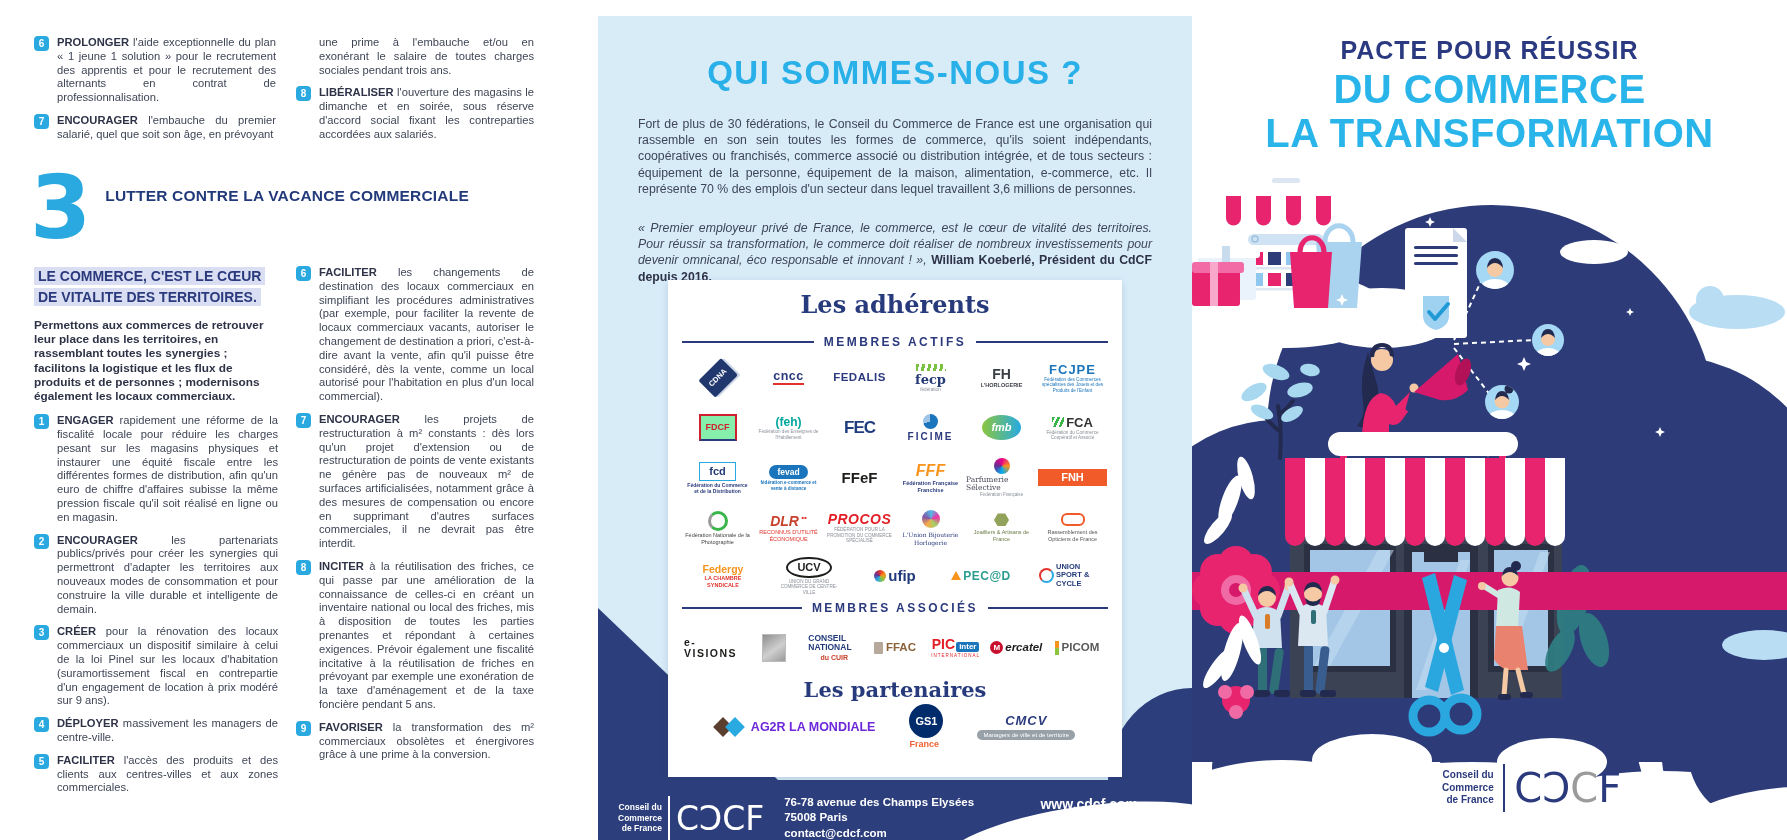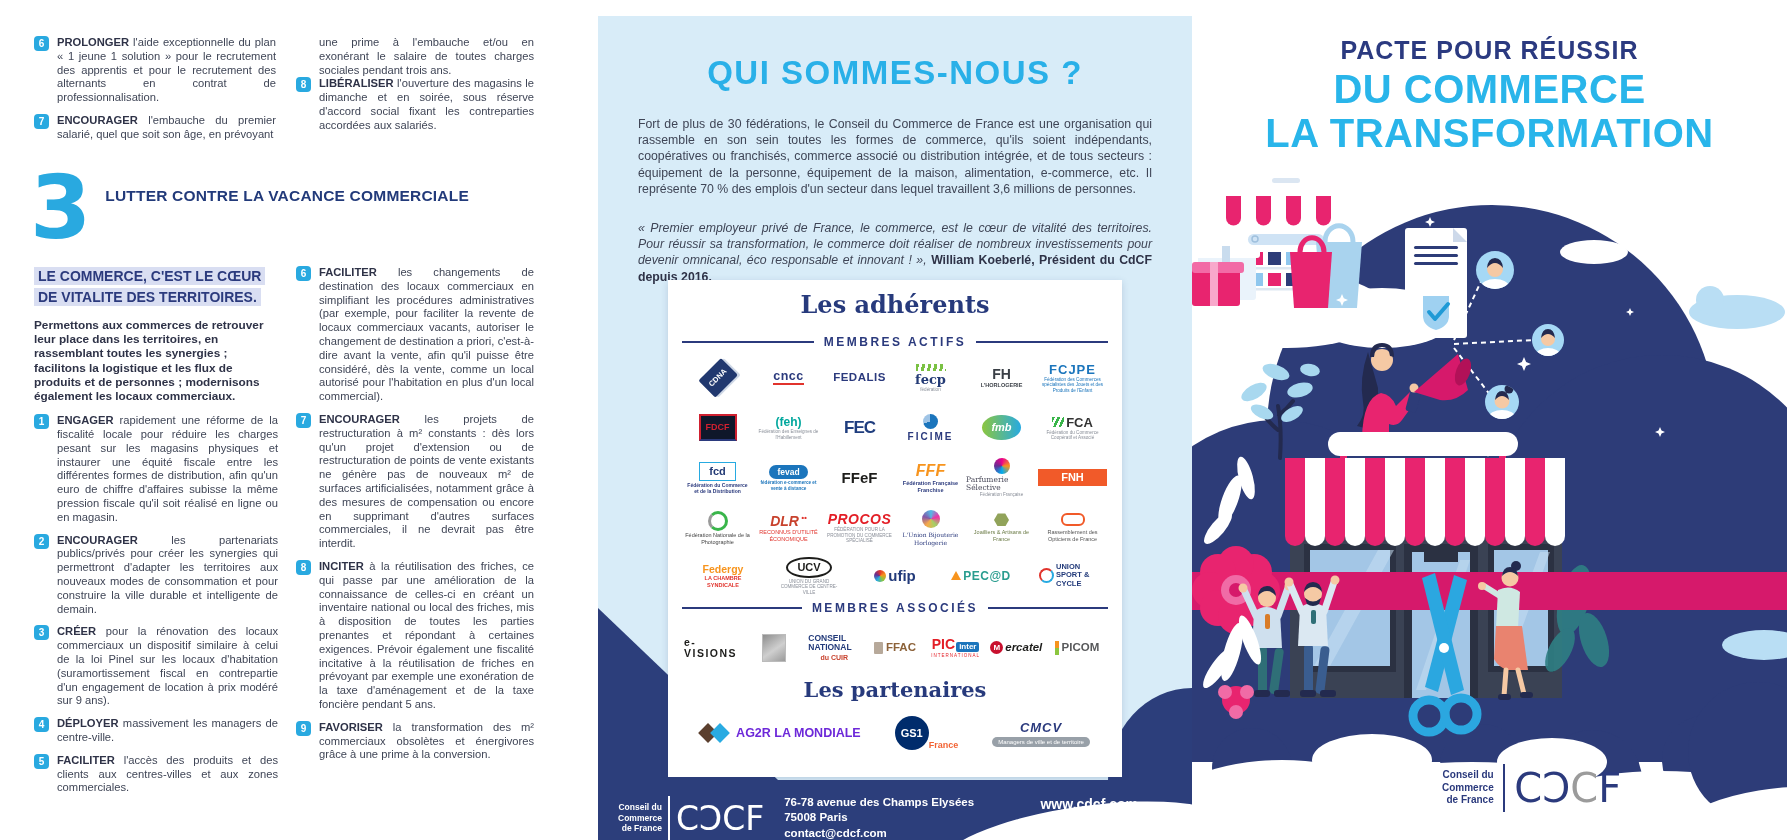--- a/index.html
+++ b/index.html
@@ -10,21 +10,21 @@
   .p-left{position:absolute;left:0;top:0;width:598px;height:840px;background:#fff}
   .colA{position:absolute;left:34px;top:36px;width:242px}
   .colB{position:absolute;left:296px;top:36px;width:238px}
   .colC{position:absolute;left:34px;top:266px;width:244px}
   .colD{position:absolute;left:296px;top:266px;width:238px}
   .item{position:relative;padding-left:23px;margin-bottom:9px}
   .item p{text-align:justify;font-size:11.2px;line-height:13.8px;color:#3f4556}
   .item b{color:#2e3247}
   .badge{position:absolute;left:0;top:0;width:15px;height:15px;background:#29a9e0;color:#fff;
          border-radius:4px;font-size:10px;font-weight:bold;text-align:center;line-height:15px}
-  .cont{padding-left:23px;margin-bottom:0;text-align:justify;font-size:11.2px;line-height:13.8px;color:#3f4556}
+  .cont{padding-left:23px;margin-bottom:9px;text-align:justify;font-size:11.2px;line-height:13.8px;color:#3f4556}
   .s3head{position:absolute;left:30px;top:170px;display:flex;align-items:flex-start}
   .big3{font-family:"DejaVu Sans",sans-serif;font-size:88px;line-height:76px;font-weight:800;color:#29a9e0;margin-right:14px}
   .s3titles{margin-top:16px}
   .s3titles div{font-size:15.5px;font-weight:800;color:#223a7a;letter-spacing:.2px;line-height:20px;text-transform:uppercase}
   .hl{display:inline;background:#d9def2;color:#2b3a7d;font-weight:800;font-size:14px;line-height:21px;
       padding:1px 4px;box-decoration-break:clone;-webkit-box-decoration-break:clone}
   .intro{margin:10px 0 11px;font-size:11.8px;line-height:14.2px;font-weight:800;color:#2e3247}
 
   
   .p-mid{position:absolute;left:598px;top:16px;width:594px;height:840px;background:#d8ecf8;overflow:hidden}
@@ -34,40 +34,40 @@
   .m-quote{position:absolute;top:204px;left:40px;right:40px;text-align:justify;font-size:12.3px;line-height:16.2px;color:#3f4556}
   .m-quote i{font-style:italic}
   .m-quote b{font-style:normal;color:#2e3247}
   .wedge{position:absolute;left:0;bottom:76px;width:180px;height:172px;background:#2c3e7b;
          clip-path:polygon(0 0,100% 100%,0 100%)}
   .cornerblob{position:absolute;right:0;bottom:76px;width:84px;height:92px;background:#2c3e7b;border-radius:100% 0 0 0}
   .box{position:absolute;left:70px;right:70px;top:264px;bottom:79px;background:#fff;
        box-shadow:0 2px 7px rgba(40,60,110,.18);padding:10px 14px 6px;display:flex;flex-direction:column}
   .serifT{font-family:"DejaVu Serif","Liberation Serif",serif;font-weight:bold;color:#273a7c;text-align:center}
   .adhT{font-size:24px;margin-bottom:14px}
-  .partT{font-size:21px;margin:4px 0 12px}
+  .partT{font-size:21px;margin:4px 0 0}
   .divrow{display:flex;align-items:center;gap:10px;color:#2b3a7d;margin:2px 0 6px}
   .divrow span{font-size:12px;font-weight:bold;letter-spacing:2.5px;white-space:nowrap}
   .divrow:before,.divrow:after{content:"";flex:1;height:1.5px;background:#2b3a7d}
   .grid6{display:grid;grid-template-columns:repeat(6,1fr);row-gap:4px}
   .rowflex{display:flex;justify-content:center;gap:14px;margin-top:2px}
   .assoc{display:flex;justify-content:space-between;margin:2px 2px 0}
   .pts{display:flex;justify-content:center;align-items:center;gap:34px;margin-top:2px}
 
   .lg{display:flex;flex-direction:column;align-items:center;justify-content:center;gap:1px;height:46px;width:100%;overflow:hidden}
   .lg b{font-weight:800;font-size:12px;color:#2b3a7d;line-height:1}
   .lg i{font-style:normal;font-size:4.6px;line-height:1.2;color:#8a8f99;text-align:center;max-width:66px;display:block}
   .c-cdna b{background:#21386f;color:#fff;font-size:7.5px;padding:8px 5px;transform:rotate(-45deg);border-radius:2px;box-shadow:2px 2px 0 #cfd8e6}
   .c-cncc b{font-size:12.5px;letter-spacing:.5px;border-bottom:2px solid #e1332c;padding-bottom:1px}
   .c-fedalis b{font-size:11.5px;letter-spacing:.5px}
   .c-fecp b{font-family:"DejaVu Serif",serif;font-weight:700;font-size:13px;color:#233a75}
   .c-fecp b:before{content:"";display:block;height:7px;width:30px;margin:0 auto 2px;background:repeating-linear-gradient(100deg,#7ac143 0 3px,transparent 3px 6px)}
   .c-fh b{color:#3a3f46;font-size:14px}.c-fh i{color:#3a3f46;font-size:5.5px;font-weight:700}
   .c-fcjpe b{color:#1b75bc;font-size:13px;letter-spacing:1px}.c-fcjpe i{color:#1b75bc}
-  .c-fdcf b{border:2px solid #cf2030;border-bottom-color:#2b3a7d;color:#cf2030;background:#0f172a;font-size:9px;padding:7px 5px}
+  .c-fdcf b{border:2px solid #cf2030;border-bottom-color:#2b3a7d;color:#cf2030;background:#86efac;font-size:9px;padding:7px 5px}
   .c-feh b{color:#00a79d;font-size:12px}.c-feh b:before{content:"("}.c-feh b:after{content:")"}
   .c-fec b{font-size:17px;font-weight:900;color:#1f3d7e;letter-spacing:-1px}
   .c-ficime b{font-size:10px;letter-spacing:2px}
   .c-ficime b:before{content:"";display:block;width:15px;height:15px;border-radius:50%;margin:0 auto 3px;background:conic-gradient(#1b75bc 0 70%,#9fc4e6 70% 100%)}
   .c-fmb b{background:linear-gradient(90deg,#8cc63f,#27aae1);color:#fff;border-radius:50%;padding:7px 9px;font-size:11px;font-style:italic}
   .c-fca b{font-size:13px;color:#333;display:inline-flex;align-items:center}
   .c-fca b:before{content:"";display:inline-block;width:12px;height:10px;margin-right:2px;background:repeating-linear-gradient(115deg,#39b54a 0 2.5px,transparent 2.5px 5px)}
   .c-fcd b{border:1.5px solid #27aae1;color:#233a75;padding:3px 9px;font-size:11px}.c-fcd i{color:#2b3a7d;font-weight:700;font-size:5px}
   .c-fevad b{background:#1b75bc;color:#fff;font-size:8.5px;padding:3px 8px;border-radius:9px}.c-fevad i{color:#1b75bc;font-weight:700}
   .c-ffef b{color:#1d1d1b;font-size:15px}
@@ -108,21 +108,21 @@
   .a-mer b{font-style:italic;color:#1d1d1b;font-size:11.5px;display:inline-flex;align-items:center}
   .a-mer b:before{content:"M";background:#c8102e;color:#fff;width:13px;height:13px;border-radius:50%;font-size:8px;line-height:13px;text-align:center;font-style:normal;margin-right:2px}
   .a-picom b{color:#58595b;font-size:11.5px;display:inline-flex;align-items:center}
   .a-picom b:before{content:"";width:4px;height:14px;margin-right:3px;background:linear-gradient(#f7941d 0 50%,#8cc63f 50% 100%)}
   .pt{display:flex;align-items:center}
   .diam{width:28px;height:26px;position:relative;margin-right:8px;display:inline-block}
   .diam:before,.diam:after{content:"";position:absolute;width:14px;height:14px;top:6px;transform:rotate(45deg)}
   .diam:before{left:1px;background:#5b3f2e}
   .diam:after{right:1px;background:#29abe2}
   .p-ag2r b{color:#6d28d9;font-size:12.5px;font-weight:800}
-  .p-gs1{display:flex;align-items:flex-end}
+  .p-gs1{display:flex;flex-direction:column;align-items:flex-start}
   .p-gs1 b{width:34px;height:34px;border-radius:50%;background:#002c6c;color:#fff;font-size:11px;display:flex;align-items:center;justify-content:center;font-weight:800}
   .p-gs1 i{font-style:normal;color:#f26334;font-size:9px;font-weight:700;margin-top:1px}
   .p-cmcv{display:flex;flex-direction:column;align-items:center;gap:2px}
   .p-cmcv b{color:#2b3a7d;font-size:13px;font-style:italic;letter-spacing:1px;font-weight:800}
   .p-cmcv i{font-style:normal;background:#98a0a8;color:#fff;border-radius:8px;padding:2px 6px;font-size:6px}
 
   .footer{position:absolute;left:0;bottom:0;width:100%;height:76px;background:#2c3e7b;display:flex;align-items:center;padding:0 20px;gap:14px}
   .f-org{display:flex;flex-direction:column;text-align:right;color:#fff;font-size:8.5px;line-height:1.25;font-weight:700}
   .f-bar{width:2px;height:44px;background:#fff;margin:0 6px}
   .f-cdcf{font-family:"DejaVu Sans",sans-serif;font-size:33px;font-weight:500;color:#fff;letter-spacing:0}

